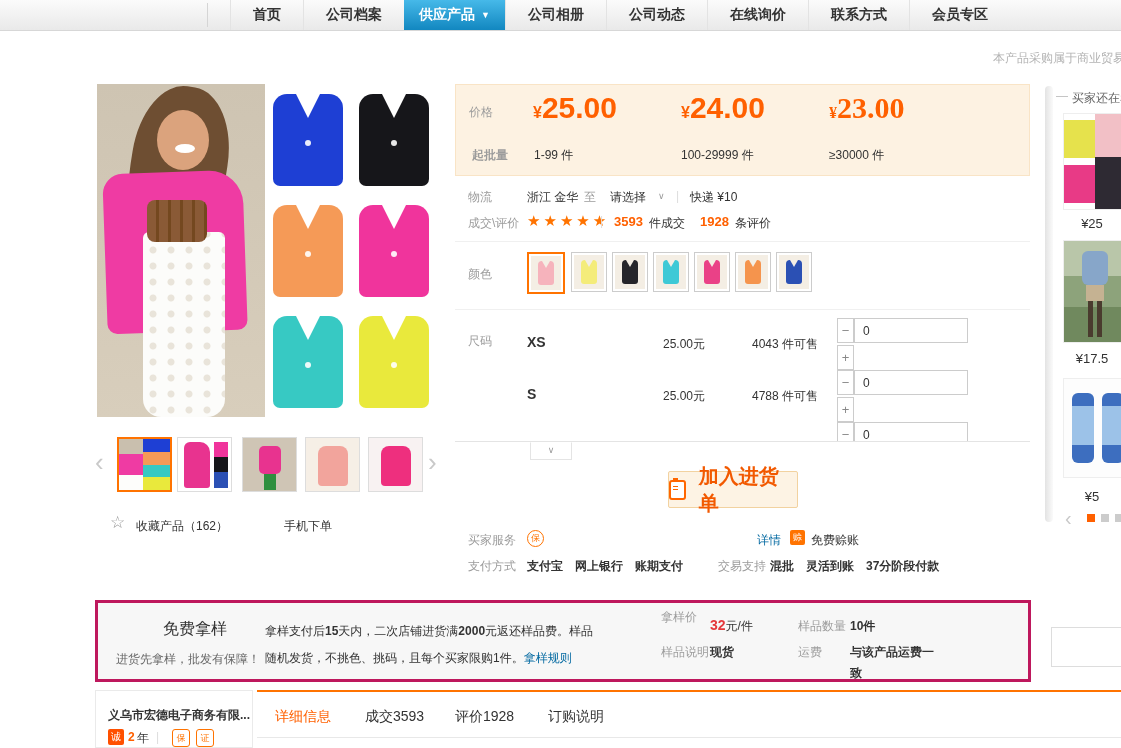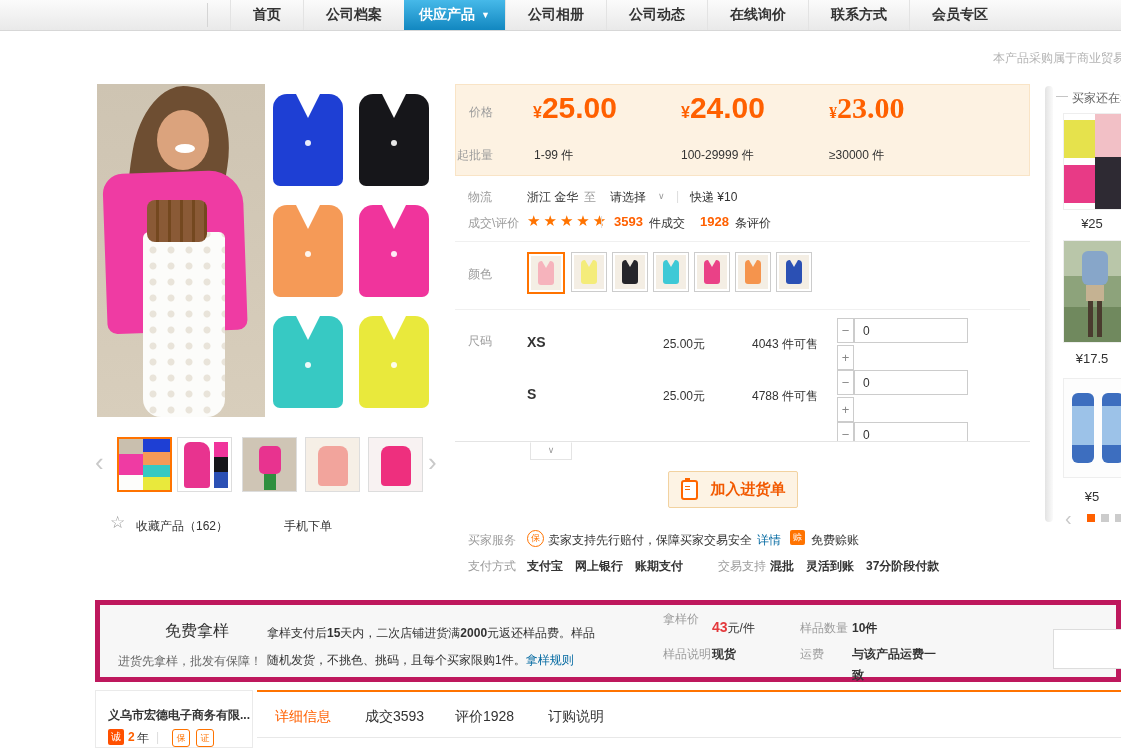--- a/index.html
+++ b/index.html
@@ -41,21 +41,21 @@
 
   
   .stepper{position:absolute;width:133px;height:53px;}
   .st-btn{position:absolute;width:17px;height:25px;border:1px solid #ccc;background:#fff;color:#888;font-size:13px;line-height:24px;text-align:center;box-sizing:border-box;cursor:pointer;}
   .st-input{position:absolute;left:17px;top:0;width:114px;height:25px;border:1px solid #ccc;background:#fff;font-size:12px;color:#333;padding:0 0 0 8px;box-sizing:border-box;font-family:"Liberation Sans",sans-serif;}
 
   .size-name{font-size:14px;font-weight:bold;color:#333;}
 
   
   .btn-order{position:absolute;left:530px;top:471px;width:128px;height:37px;background:linear-gradient(#ff8a24,#ff6300);border-radius:2px;color:#fff;font-size:16px;font-weight:bold;display:flex;align-items:center;justify-content:center;cursor:pointer;}
-  .btn-cart{position:absolute;left:668px;top:471px;width:130px;height:37px;background:#fdf3e4;border:1px solid #f2d2a0;box-sizing:border-box;border-radius:2px;color:#f25900;font-size:15px;font-weight:bold;display:flex;align-items:center;justify-content:center;gap:13px;cursor:pointer;}
+  .btn-cart{position:absolute;left:668px;top:471px;width:130px;height:37px;background:#fdf3e4;border:1px solid #f2d2a0;box-sizing:border-box;border-radius:2px;color:#f25900;font-size:20px;font-weight:bold;display:flex;align-items:center;justify-content:center;gap:13px;cursor:pointer;}
   .clip{position:relative;width:13px;height:16px;border:2px solid #f60;border-radius:3px;background:#fff;}
   .clip::before{content:'';position:absolute;top:-4px;left:2px;width:5px;height:3px;background:#f60;}
   .clip::after{content:'';position:absolute;left:2px;top:4px;width:5px;height:1px;background:#f60;box-shadow:0 3px 0 #f60;}
 
   .badge-ring{display:inline-flex;width:15px;height:15px;border:1px solid #ff7300;border-radius:50%;color:#ff7300;font-size:9px;align-items:center;justify-content:center;background:#fff;}
   .badge-fill{display:inline-flex;width:15px;height:15px;background:#ff7300;border-radius:2px;color:#fff;font-size:9px;align-items:center;justify-content:center;}
 
   
   .main-photo{position:absolute;left:97px;top:84px;width:340px;height:333px;background:#fff;overflow:hidden;}
   .mp-left{position:absolute;left:0;top:0;width:168px;height:333px;background:linear-gradient(#cec4b2,#d8cebc);overflow:hidden;}
@@ -70,21 +70,21 @@
   .bz::before{content:'';position:absolute;left:23px;top:0;border-left:12px solid transparent;border-right:12px solid transparent;border-top:24px solid #fff;}
   .bz::after{content:'';position:absolute;left:32px;top:46px;width:6px;height:6px;border-radius:50%;background:#fff;opacity:.9;}
 
   
   .thumb{position:absolute;top:437px;width:55px;height:55px;border:1px solid #ddd;box-sizing:border-box;background:#fff;overflow:hidden;cursor:pointer;}
   .thumb.sel{border:2px solid #ff7300;}
   .arrow{color:#c9c9c9;font-size:26px;line-height:20px;cursor:pointer;}
   .t-block{position:absolute;}
 
   
-  .sample{position:absolute;left:95px;top:600px;width:1026px;height:82px;background:#f7f7f7;border:5px solid #be185d;box-sizing:border-box;}
+  .sample{position:absolute;left:95px;top:600px;width:936px;height:82px;background:#f7f7f7;border:3px solid #be185d;box-sizing:border-box;}
   .sample-btn{position:absolute;left:953px;top:24px;width:200px;height:40px;background:#fff;border:1px solid #ddd;box-sizing:border-box;display:flex;align-items:center;justify-content:center;font-size:14px;color:#333;cursor:pointer;}
 
   
   .company-card{position:absolute;left:95px;top:690px;width:158px;height:58px;background:#fff;border:1px solid #eaeaea;box-sizing:border-box;}
   .badge-sq{display:inline-flex;width:16px;height:16px;background:#ff5000;color:#fff;font-size:10px;align-items:center;justify-content:center;border-radius:2px;}
   .badge-out{display:inline-flex;width:16px;height:16px;border:1px solid #ff7300;color:#ff7300;font-size:9px;align-items:center;justify-content:center;border-radius:3px;background:#fff;}
   .tabbar{position:absolute;left:257px;top:690px;width:864px;height:48px;background:#fff;border-top:2px solid #ff7300;border-bottom:1px solid #e8e8e8;box-sizing:border-box;}
   .tab{position:absolute;top:16px;font-size:14px;color:#333;cursor:pointer;}
   .tab.active{color:#ff6000;}
 
@@ -174,21 +174,21 @@
   <span class="abs dark ptr" style="left:136px;top:518px;">收藏产品（162）</span>
   <span class="abs qr" style="left:258px;top:516px;"></span>
   <span class="abs dark ptr" style="left:284px;top:518px;">手机下单</span>
 
   
   <div class="price-box">
     <span class="abs lbl" style="left:13px;top:19px;">价格</span>
     <span class="abs" style="left:77px;top:6px;"><span class="cur">¥</span><span class="amt">25.00</span></span>
     <span class="abs" style="left:225px;top:6px;"><span class="cur">¥</span><span class="amt">24.00</span></span>
     <span class="abs" style="left:373px;top:6px;font-family:Liberation Serif, serif;"><span class="cur">¥</span><span class="amt">23.00</span></span>
-    <span class="abs lbl" style="left:1px;top:62px;">起批量</span>
+    <span class="abs lbl" style="left:16px;top:62px;font-weight:bold;">起批量</span>
     <span class="abs dark" style="left:78px;top:62px;">1-99 件</span>
     <span class="abs dark" style="left:225px;top:62px;">100-29999 件</span>
     <span class="abs dark" style="left:373px;top:62px;">≥30000 件</span>
   </div>
 
   
   <span class="abs lbl" style="left:468px;top:189px;">物流</span>
   <span class="abs dark" style="left:527px;top:189px;">浙江 金华</span>
   <span class="abs lbl" style="left:584px;top:189px;">至</span>
   <span class="abs dark ptr" style="left:610px;top:189px;">请选择</span>
@@ -280,39 +280,38 @@
 
   
   <div class="btn-cart">
     <span class="clip"></span>
     <span>加入进货单</span>
   </div>
 
   
   <span class="abs lbl" style="left:468px;top:532px;">买家服务</span>
   <span class="abs badge-ring" style="left:527px;top:530px;">保</span>
-  <span class="abs dark" style="left:548px;top:532px;">卖家支持先行赔付，保障买家交易安全</span>
   <span class="abs blue-link" style="left:757px;top:532px;">详情</span>
   <span class="abs badge-fill" style="left:790px;top:530px;">赊</span>
   <span class="abs dark" style="left:811px;top:532px;">免费赊账</span>
 
   
   <span class="abs lbl" style="left:468px;top:558px;">支付方式</span>
   <span class="abs dark" style="left:527px;top:558px;font-weight:bold;">支付宝　网上银行　账期支付</span>
   <span class="abs lbl" style="left:718px;top:558px;">交易支持</span>
   <span class="abs dark" style="left:770px;top:558px;font-weight:bold;">混批　灵活到账　37分阶段付款</span>
 
   
   <div class="sample">
     <span class="abs" style="left:65px;top:16px;font-size:16px;color:#333;">免费拿样</span>
     <span class="abs" style="left:18px;top:48px;font-size:12px;color:#666;">进货先拿样，批发有保障！</span>
     <span class="abs dark" style="left:167px;top:20px;"><span>拿样支付后</span><b>15</b><span>天内，二次店铺进货满</span><b>2000</b><span>元返还样品费。样品</span></span>
     <span class="abs dark" style="left:167px;top:47px;"><span>随机发货，不挑色、挑码，且每个买家限购1件。</span><a class="blue-link">拿样规则</a></span>
     <span class="abs lbl" style="left:563px;top:6px;">拿样价</span>
-    <span class="abs" style="left:612px;top:13px;"><b style="color:#e4393c;font-size:14px;">43</b><span class="dark">元/件</span></span>
+    <span class="abs" style="left:612px;top:13px;"><b style="color:#e4393c;font-size:14px;">32</b><span class="dark">元/件</span></span>
     <span class="abs lbl" style="left:563px;top:41px;">样品说明</span>
     <span class="abs dark" style="left:612px;top:41px;font-weight:bold;">现货</span>
     <span class="abs lbl" style="left:700px;top:15px;">样品数量</span>
     <span class="abs dark" style="left:752px;top:15px;font-weight:bold;">10件</span>
     <span class="abs lbl" style="left:700px;top:41px;">运费</span>
     <span class="abs dark" style="left:752px;top:41px;font-weight:bold;">与该产品运费一</span>
     <span class="abs dark" style="left:752px;top:62px;font-weight:bold;">致</span>
     <div class="sample-btn">立即拿样</div>
   </div>
 

